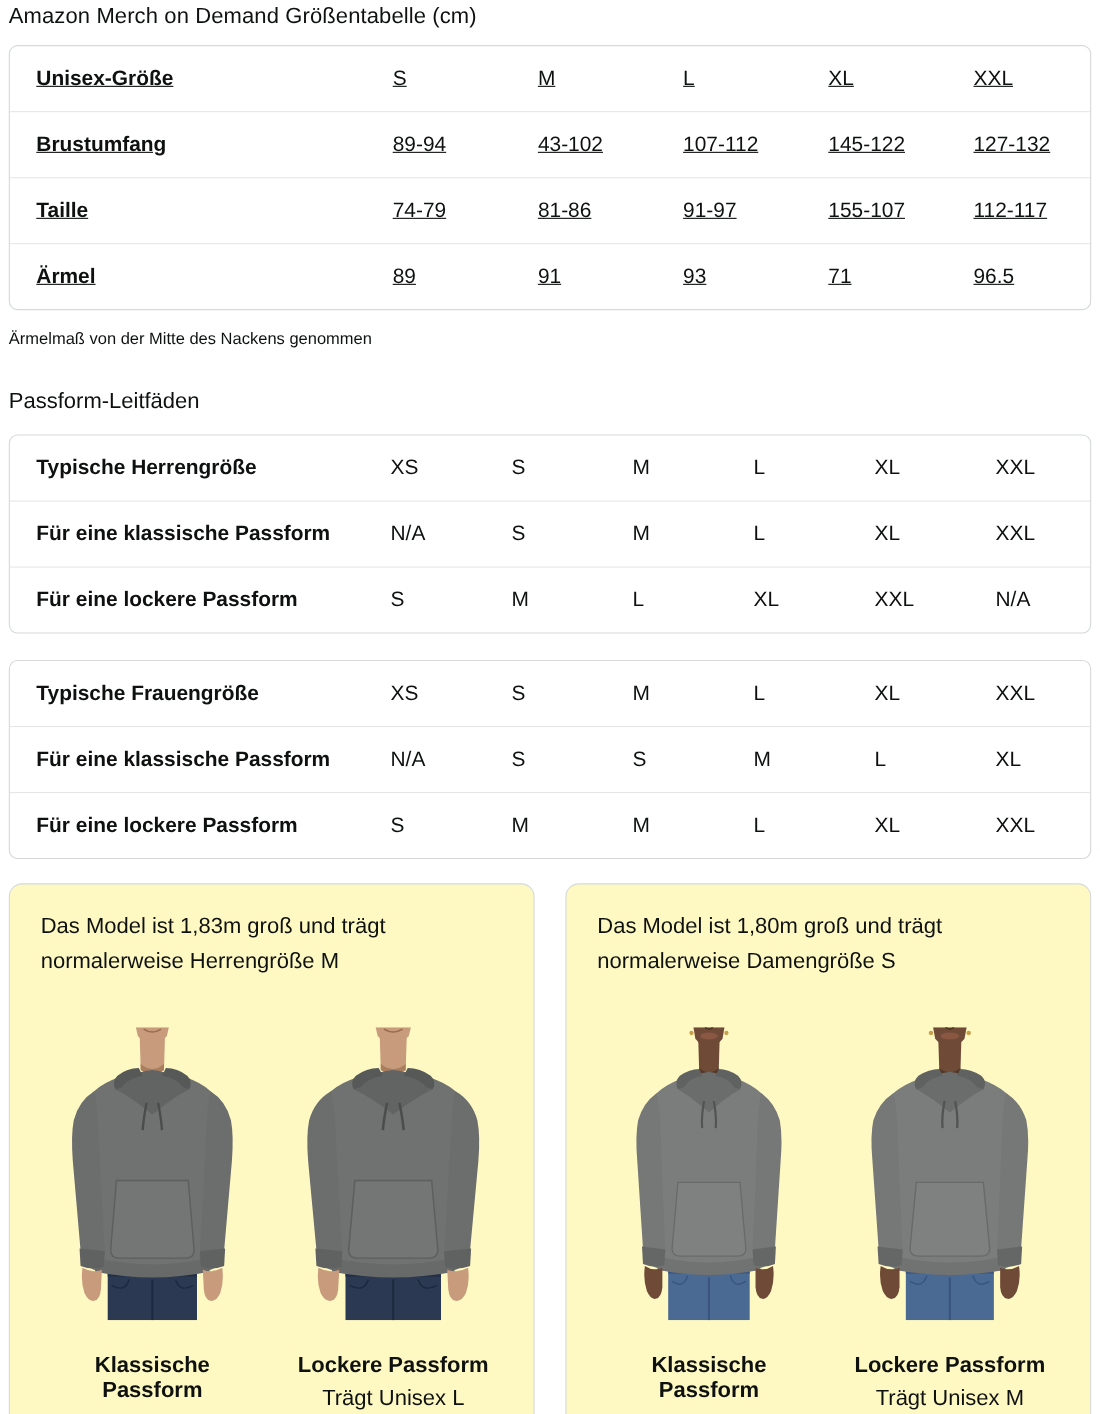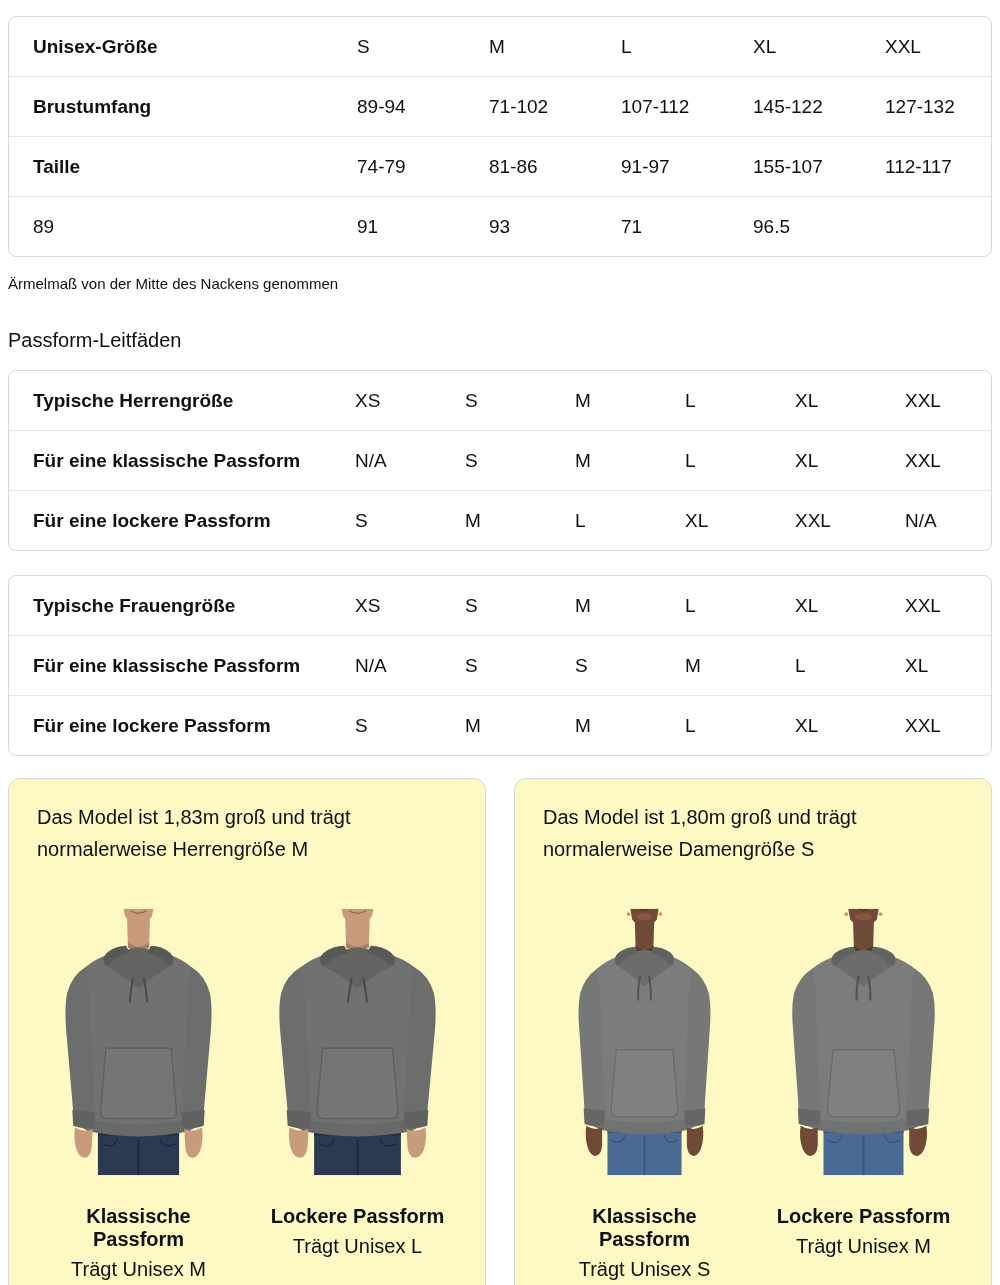--- a/index.html
+++ b/index.html
@@ -4,21 +4,21 @@
 <style>
   html,body{margin:0;padding:0;background:#fff;}
   body{width:1000px;font-family:"Liberation Sans",sans-serif;color:#0F1111;}
   .page{padding:2px 8px 14px 8px;}
   .title{font-size:20px;font-weight:400;margin:0;padding:2px 0 0 0;letter-spacing:.1px;}
   
   .tbl{border:1px solid #D5D9D9;border-radius:8px;background:#fff;overflow:hidden;}
   .tbl .row{display:grid;align-items:center;min-height:59px;padding:0 24px;border-top:1px solid #E7E7E7;font-size:19px;}
   .tbl .row:first-child{border-top:none;}
   .row .lbl{font-weight:700;}
-  .cols5{grid-template-columns:324px repeat(4,132px) 1fr;}
+  .cols5{grid-template-columns:324px repeat(4,132px) 1fr;text-decoration:underline;}
   .cols6{grid-template-columns:322px repeat(5,110px) 1fr;}
   .mt14{margin-top:14px;}
   .mt18{margin-top:18px;}
   .mt24{margin-top:24px;}
   .note{font-size:15px;margin:18px 0 0 0;}
   .subheading{font-size:20px;font-weight:400;margin:37px 0 0 0;}
   
   .cards{display:flex;gap:28px;margin-top:22px;}
   .card{flex:1;border:1px solid #D5D9D9;border-radius:12px;padding:20px 18px 18px 20px;background:#fef9c3;}
   .card-desc{font-size:20px;line-height:32px;margin:2px 0 0 8px;max-width:382px;}
@@ -100,47 +100,49 @@
       <path d="M40,246 Q38,260 42,272 Q46,281 51,280 Q57,279 58,268 L58,248 Q49,252 40,246 Z" fill="#6F4B37"></path>
       <path d="M160,68 Q174,78 179,96 Q182,112 180,136 L174,228 Q173,241 162,242 Q152,242 151,231 L154,160 L156,102 Q157,80 160,68 Z" fill="#767777"></path>
       <path d="M175,226 L151,229 L152,245 Q162,249 174,244 Z" fill="#656666"></path>
       <path d="M172,246 Q174,260 170,272 Q166,281 161,280 Q155,279 154,268 L154,248 Q163,252 172,246 Z" fill="#6F4B37"></path>
     </symbol>
   </defs>
 </svg>
 
 <div class="page">
 
+  <h1 class="title">Amazon Merch on Demand Größentabelle (cm)</h1>
 
   <section class="tbl mt14">
     <div class="row cols5">
       <span class="lbl">Unisex-Größe</span>
       <span>S</span>
       <span>M</span>
       <span>L</span>
       <span>XL</span>
       <span>XXL</span>
     </div>
     <div class="row cols5">
       <span class="lbl">Brustumfang</span>
       <span>89-94</span>
-      <span>71-102</span>
+      <span>43-102</span>
       <span>107-112</span>
       <span>145-122</span>
       <span>127-132</span>
     </div>
     <div class="row cols5">
       <span class="lbl">Taille</span>
       <span>74-79</span>
       <span>81-86</span>
       <span>91-97</span>
       <span>155-107</span>
       <span>112-117</span>
     </div>
     <div class="row cols5">
+      <span class="lbl">Ärmel</span>
       <span>89</span>
       <span>91</span>
       <span>93</span>
       <span>71</span>
       <span>96.5</span>
     </div>
   </section>
 
   <p class="note">Ärmelmaß von der Mitte des Nackens genommen</p>
 

